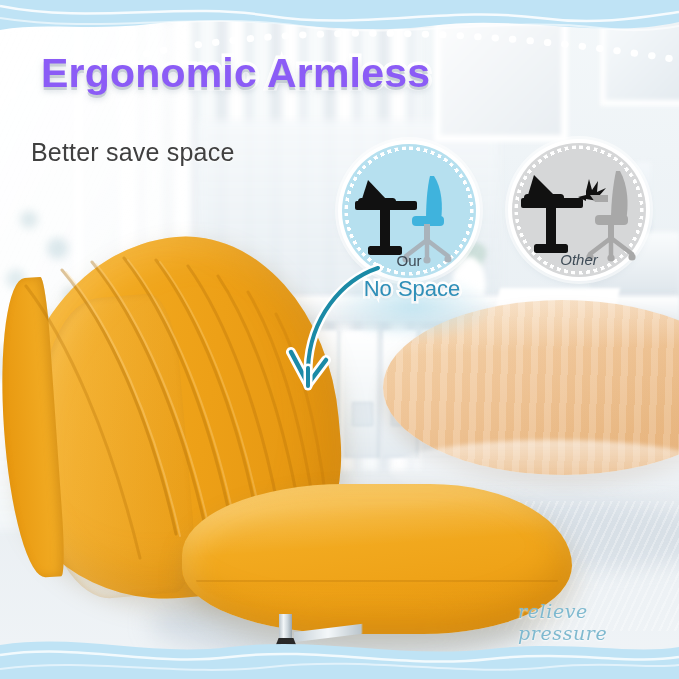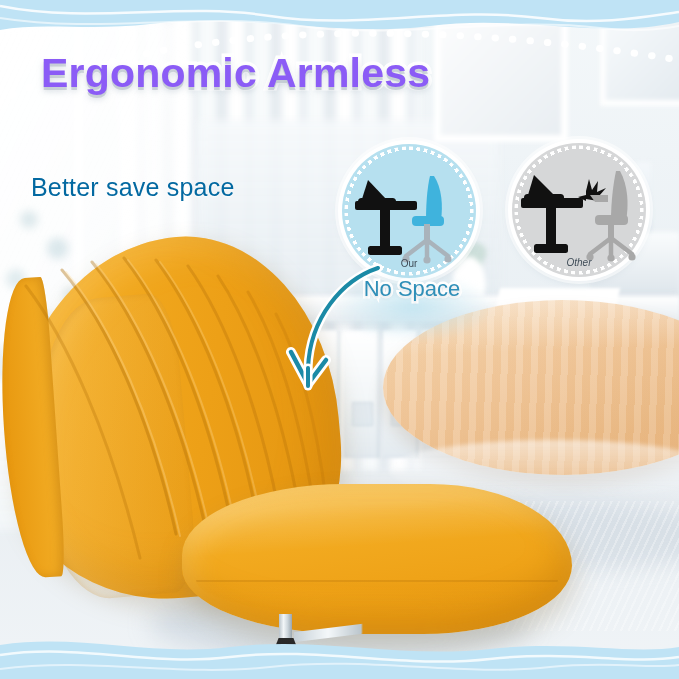--- a/index.html
+++ b/index.html
@@ -177,38 +177,38 @@
   
   .headline{position:absolute;left:29px;top:52px;width:470px;
     font-size:41px;line-height:1.03;font-weight:bold;letter-spacing:.2px;
     color:#8b5cf6;
     -webkit-text-stroke:7px #ffffff;
     paint-order:stroke fill;
     text-shadow:
       0 3px 0 rgba(150,165,178,.40),
       0 4px 6px rgba(130,150,165,.35); margin-left: 12px;}
   .subtitle{position:absolute;left:31px;top:138px;
-    font-size:25px;color:#0369a1;letter-spacing:.2px;
-    text-shadow:0 1px 2px rgba(255,255,255,.9);margin-top:35px;}
+    font-size:25px;color:#404040;letter-spacing:.2px;
+    text-shadow:0 1px 2px rgba(255,255,255,.9);}
 
   
   .badge{position:absolute;width:134px;height:134px;border-radius:50%;}
   .badge-our{left:342px;top:144px;
     background:#b6e0ef;
     box-shadow:0 0 0 4px #fff,0 0 0 7px rgba(255,255,255,.55),0 4px 10px rgba(130,155,172,.3);}
   .badge-other{left:512px;top:143px;
     background:#d6d7d8;
     box-shadow:0 0 0 4px #fff,0 0 0 7px rgba(255,255,255,.55),0 4px 10px rgba(130,155,172,.3);font-style:italic;}
   .scallop{position:absolute;inset:-6px;border-radius:50%;
     background:radial-gradient(circle at 50% 50%,transparent 61px,#ffffff 61px 64px,transparent 65px);
     -webkit-mask:repeating-conic-gradient(from 0deg,#000 0deg 3.4deg,transparent 3.4deg 6.8deg);
             mask:repeating-conic-gradient(from 0deg,#000 0deg 3.4deg,transparent 3.4deg 6.8deg);}
   .badge svg{position:absolute;left:0;top:0;}
   .badge-label{position:absolute;left:0;bottom:9px;width:100%;text-align:center;
-    font-size:10px;color:#3f4c57;}
+    font-size:15px;color:#3f4c57;}
 
   
   .callout{position:absolute;left:342px;top:277px;width:140px;text-align:center;
     font-size:22px;line-height:1.12;color:#2f8fb8;
     -webkit-text-stroke:5px #ffffff;paint-order:stroke fill;
     text-shadow:0 2px 3px rgba(140,160,175,.35);}
   .callout-glow{position:absolute;left:330px;top:272px;width:165px;height:70px;
     background:radial-gradient(ellipse at 50% 50%,rgba(182,224,239,.75),rgba(182,224,239,0) 70%);
     filter:blur(3px);}
   .arrow-svg{position:absolute;left:286px;top:256px;}
@@ -387,20 +387,21 @@
     <g fill="none" stroke-linecap="round" stroke-linejoin="round">
       <path d="M92,12 C56,24 24,62 22,112" stroke="#ffffff" stroke-width="9"></path>
       <path d="M92,12 C56,24 24,62 22,112" stroke="#1b8aa6" stroke-width="4"></path>
       <path d="M5,96 L22,128 L40,104" stroke="#ffffff" stroke-width="10"></path>
       <path d="M5,96 L22,128 L40,104" stroke="#1b8aa6" stroke-width="4.5"></path>
       <path d="M22,112 L22,130" stroke="#ffffff" stroke-width="9"></path>
       <path d="M22,112 L22,130" stroke="#1b8aa6" stroke-width="4"></path>
     </g>
   </svg>
 
+  <div class="script">relieve pressure</div>
 
   <svg class="wave-bottom" viewBox="0 0 679 48" preserveAspectRatio="none">
     <path d="M0,14 C80,2 150,26 230,16 C320,5 400,28 490,18 C570,9 630,24 679,16 V48 H0 Z" fill="#bfe3f5"></path>
     <path d="M0,24 C80,12 150,36 230,26 C320,15 400,38 490,28 C570,19 630,34 679,26" fill="none" stroke="#ffffff" stroke-width="2.5" opacity=".8"></path>
     <path d="M0,38 C90,26 180,46 270,36 C370,25 460,46 550,36 C610,30 650,38 679,34" fill="none" stroke="#ffffff" stroke-width="2" opacity=".55"></path>
   </svg>
 
 </div>
 
 </body></html>

